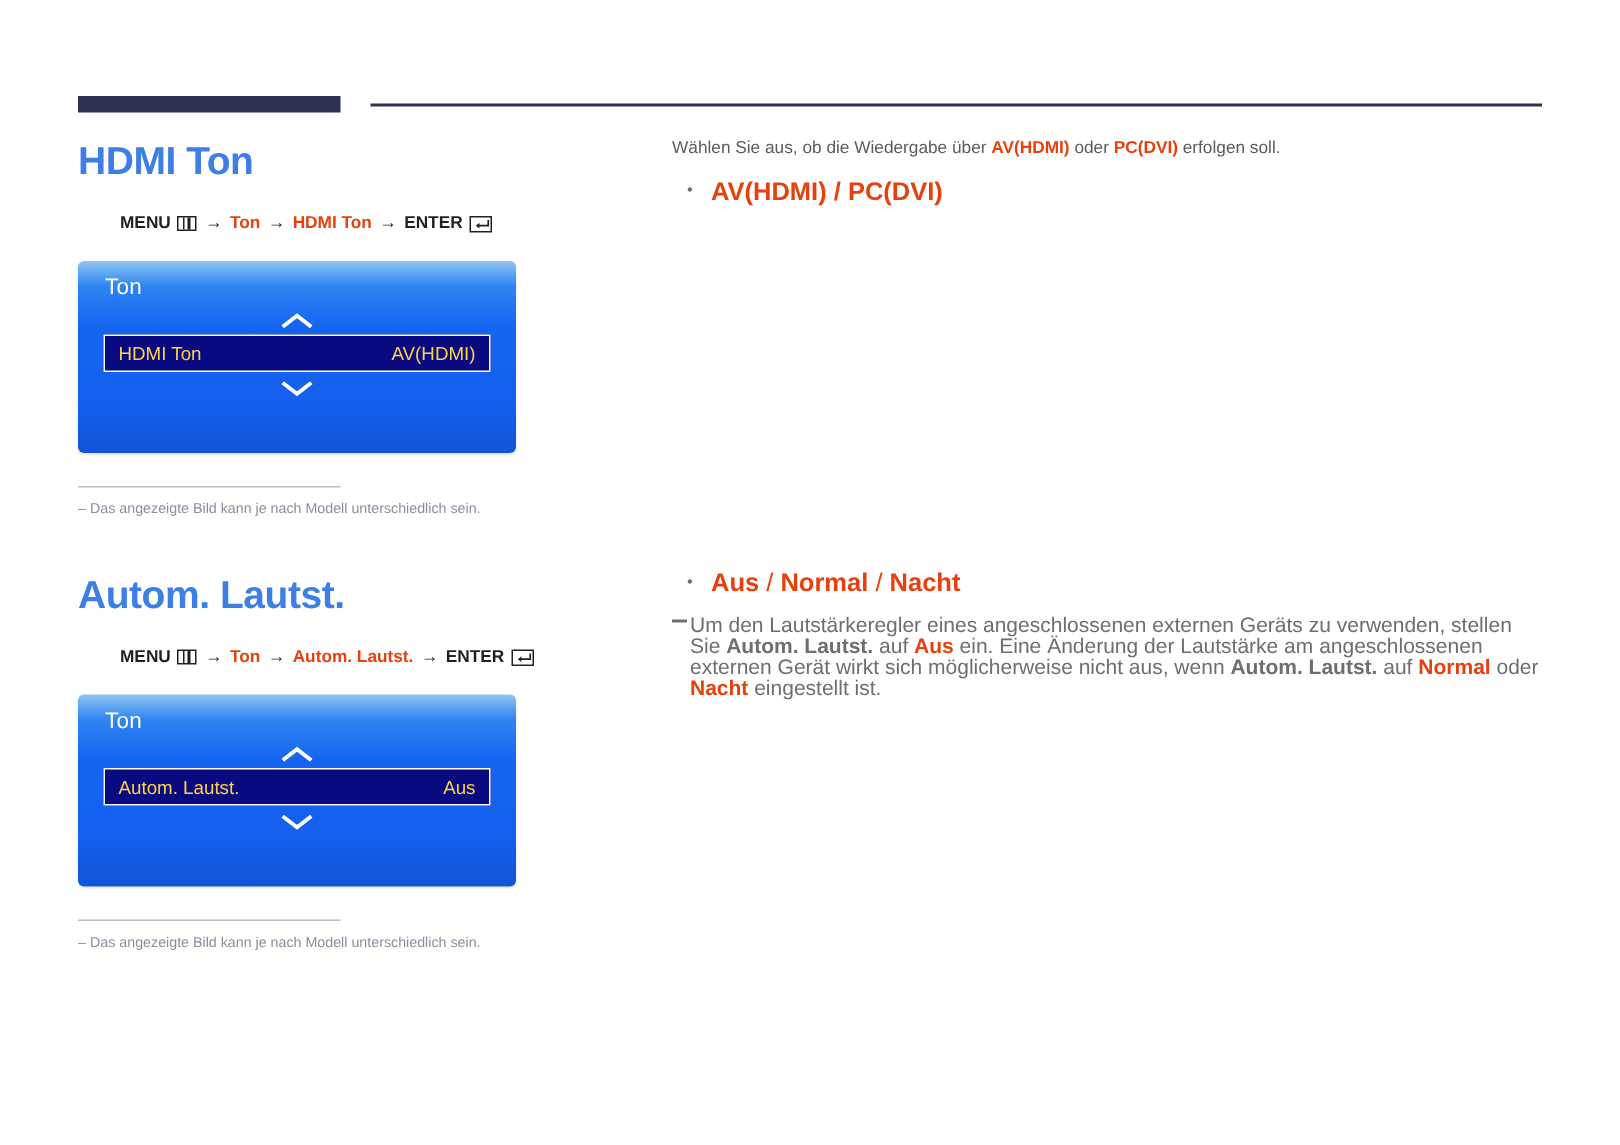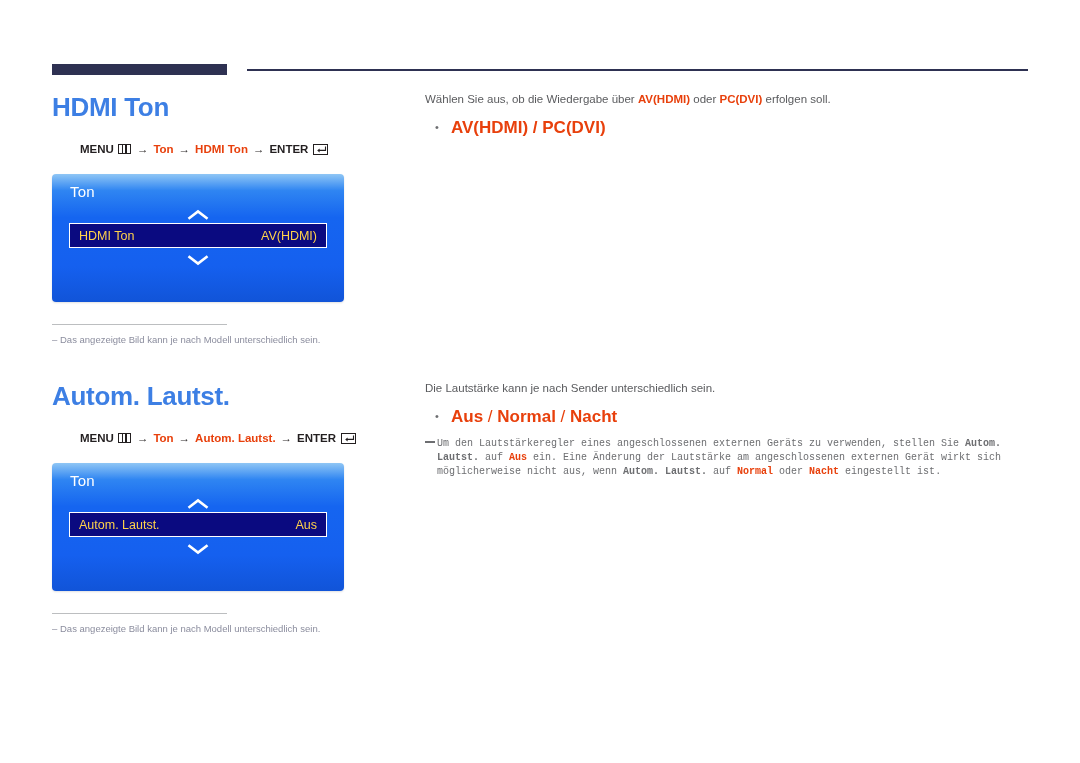--- a/index.html
+++ b/index.html
@@ -57,21 +57,21 @@
   #section-autom-lautst { top: 381px; }
 
   .left-col {
     position: absolute;
     left: 52px;
     top: 0;
     width: 380px;
   }
   .right-col {
     position: absolute;
-    left: 425px;
+    left: 448px;
     top: 0;
     width: 580px;
   }
 
   
   .section-title {
     font-size: 26px;
     font-weight: bold;
     color: #3d7fe4;
     letter-spacing: -0.3px;
@@ -262,24 +262,23 @@
     line-height: 15.5px;
     color: #5a5b5e;
     margin-bottom: 12px;
   }
   .para .accent { color: #e8400c; font-weight: bold; }
 
   
   .dash-note {
     display: flex;
     align-items: flex-start;
-    font-size: 10px;
+    font-size: 14px;
     line-height: 14px;
     color: #6d6e71;
-    font-family: Liberation Mono, monospace;
   }
   .dash-note .dash-mark {
     flex: none;
     width: 12px;
     height: 14px;
     position: relative;
   }
   .dash-note .dash-mark::before {
     content: "";
     position: absolute;
@@ -419,21 +418,20 @@
         <div class="note-text">
           <span class="dash">–</span>
           <span>Das angezeigte Bild kann je nach Modell unterschiedlich sein.</span>
         </div>
       </div>
 
     </div>
 
     <div class="right-col">
 
-      <div class="body-line">Die Lautstärke kann je nach Sender unterschiedlich sein.</div>
 
 
       <div class="bullet-line">
         <span class="dot">•</span>
         <span class="bullet-text"><span>Aus</span><span class="sep"> / </span><span>Normal</span><span class="sep"> / </span><span>Nacht</span></span>
       </div>
 
 
 
       <div class="dash-note">

